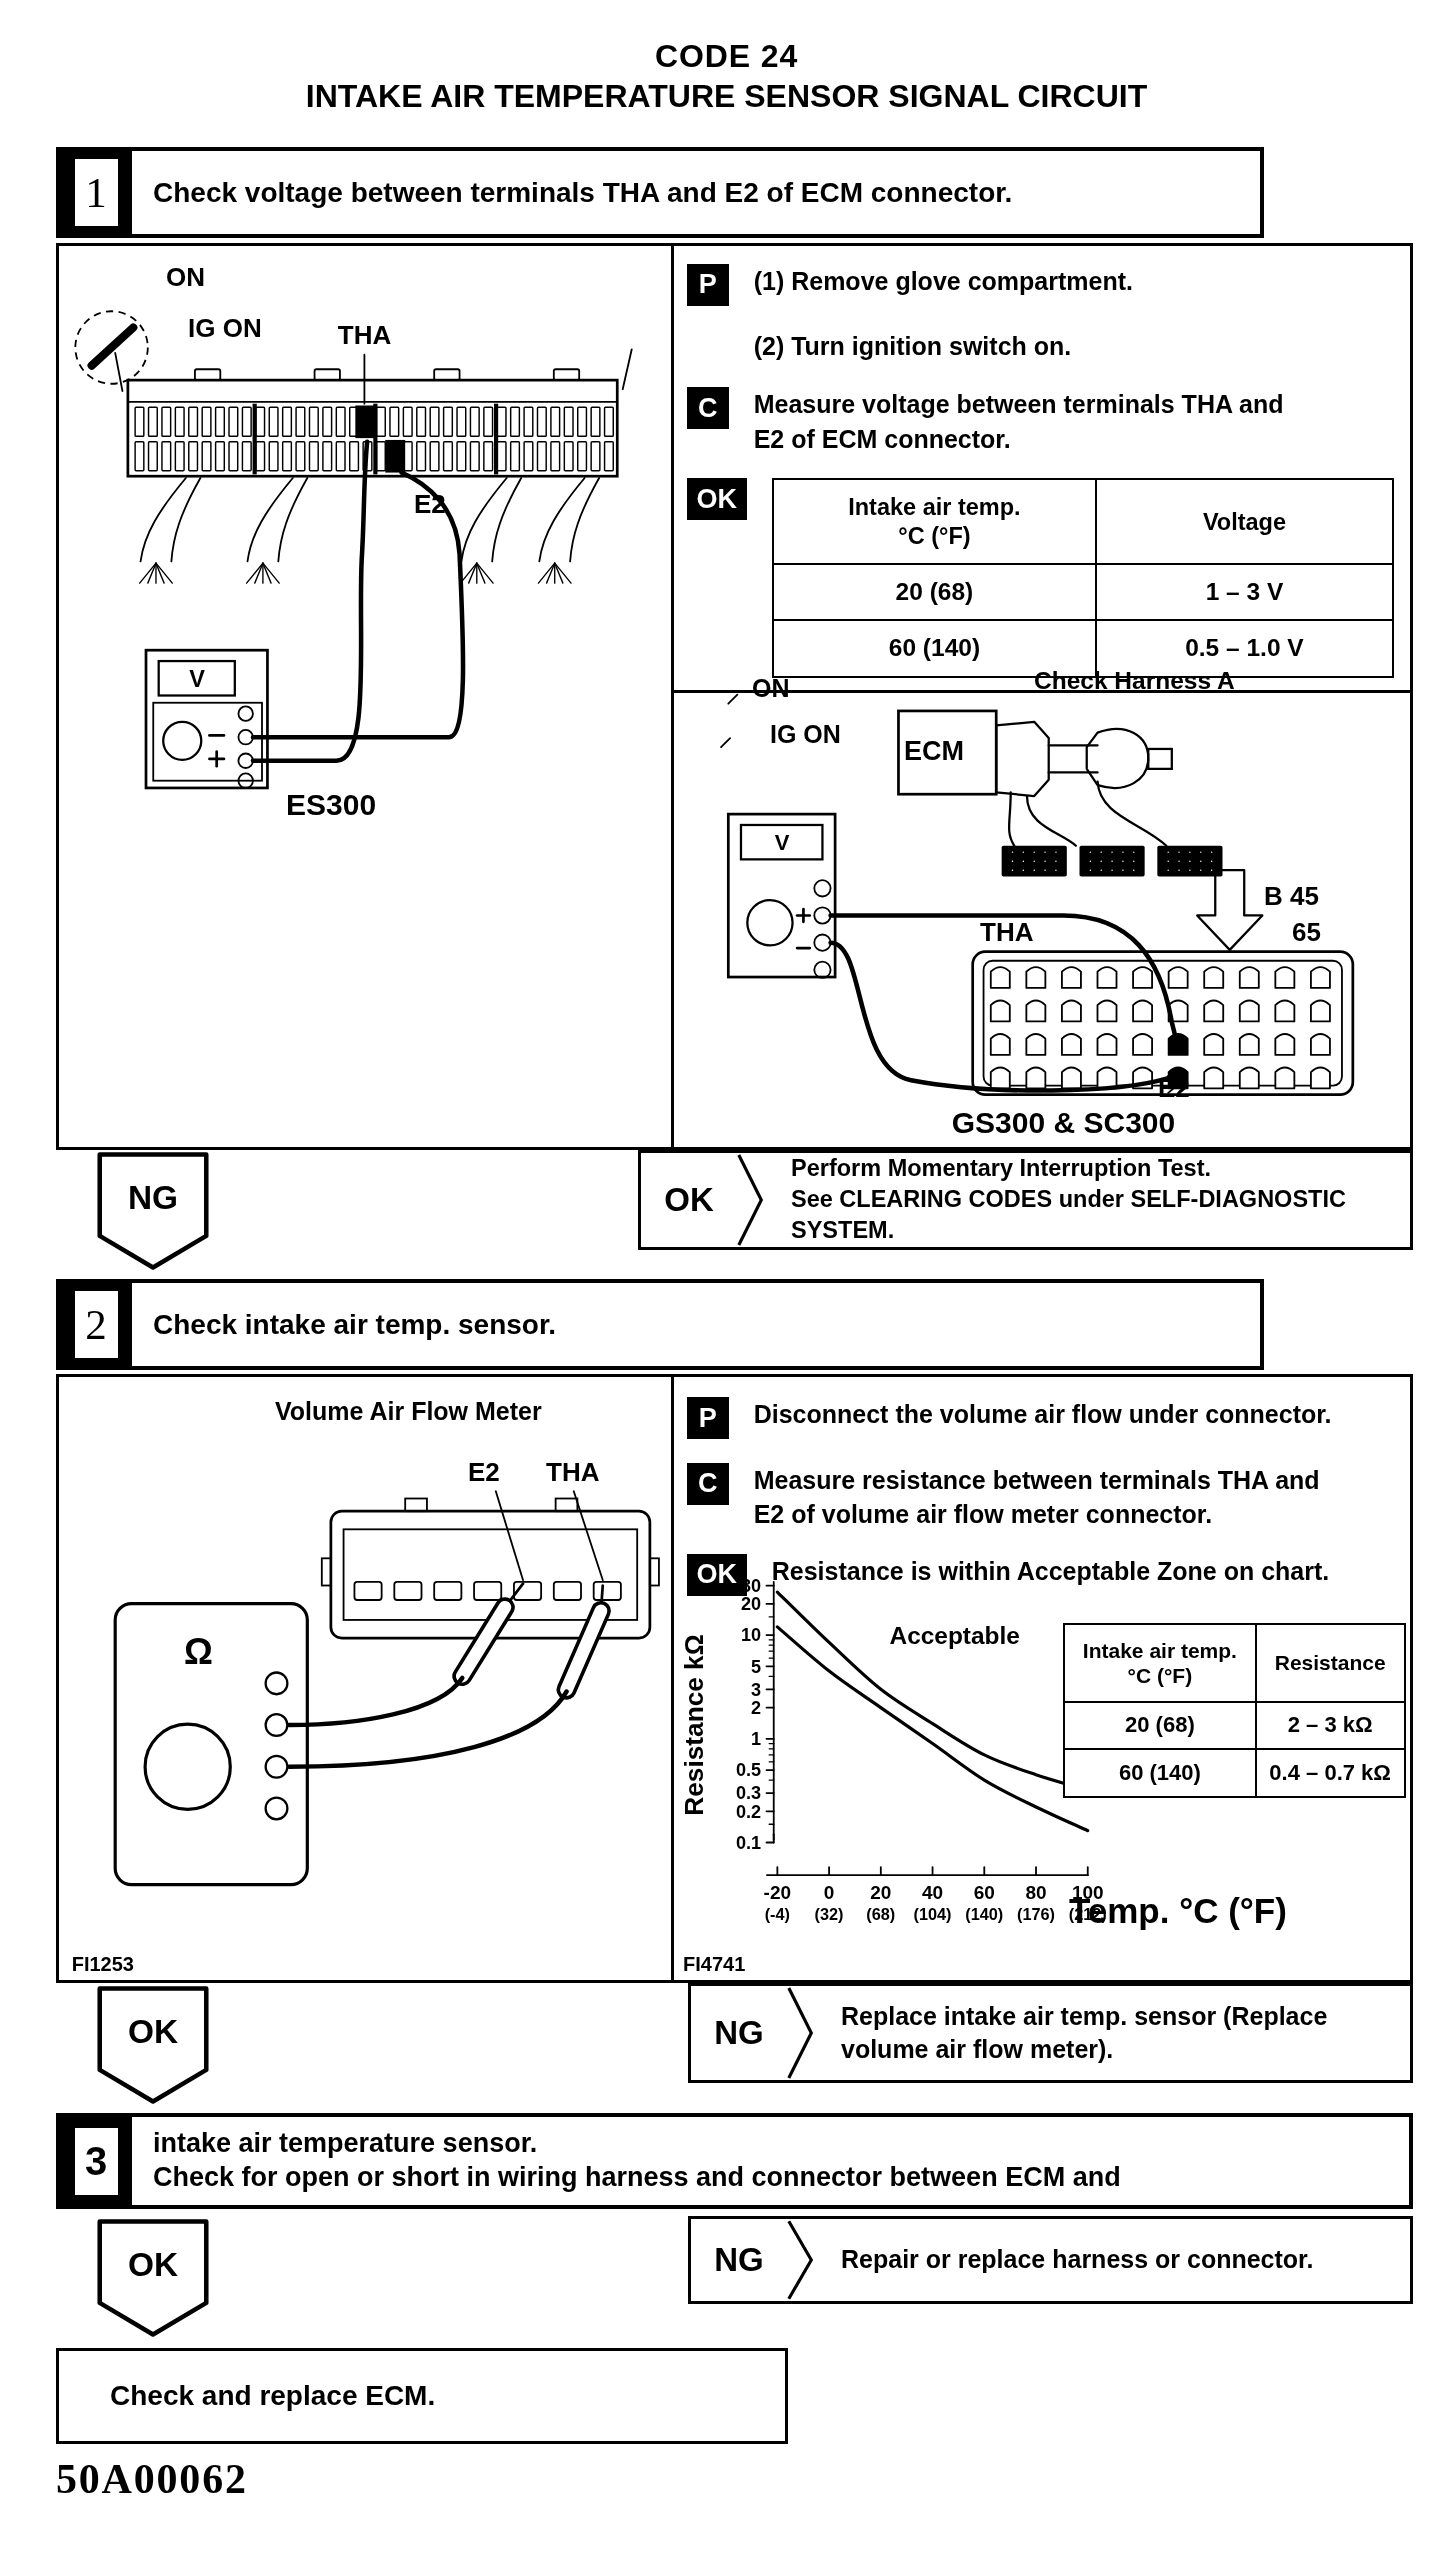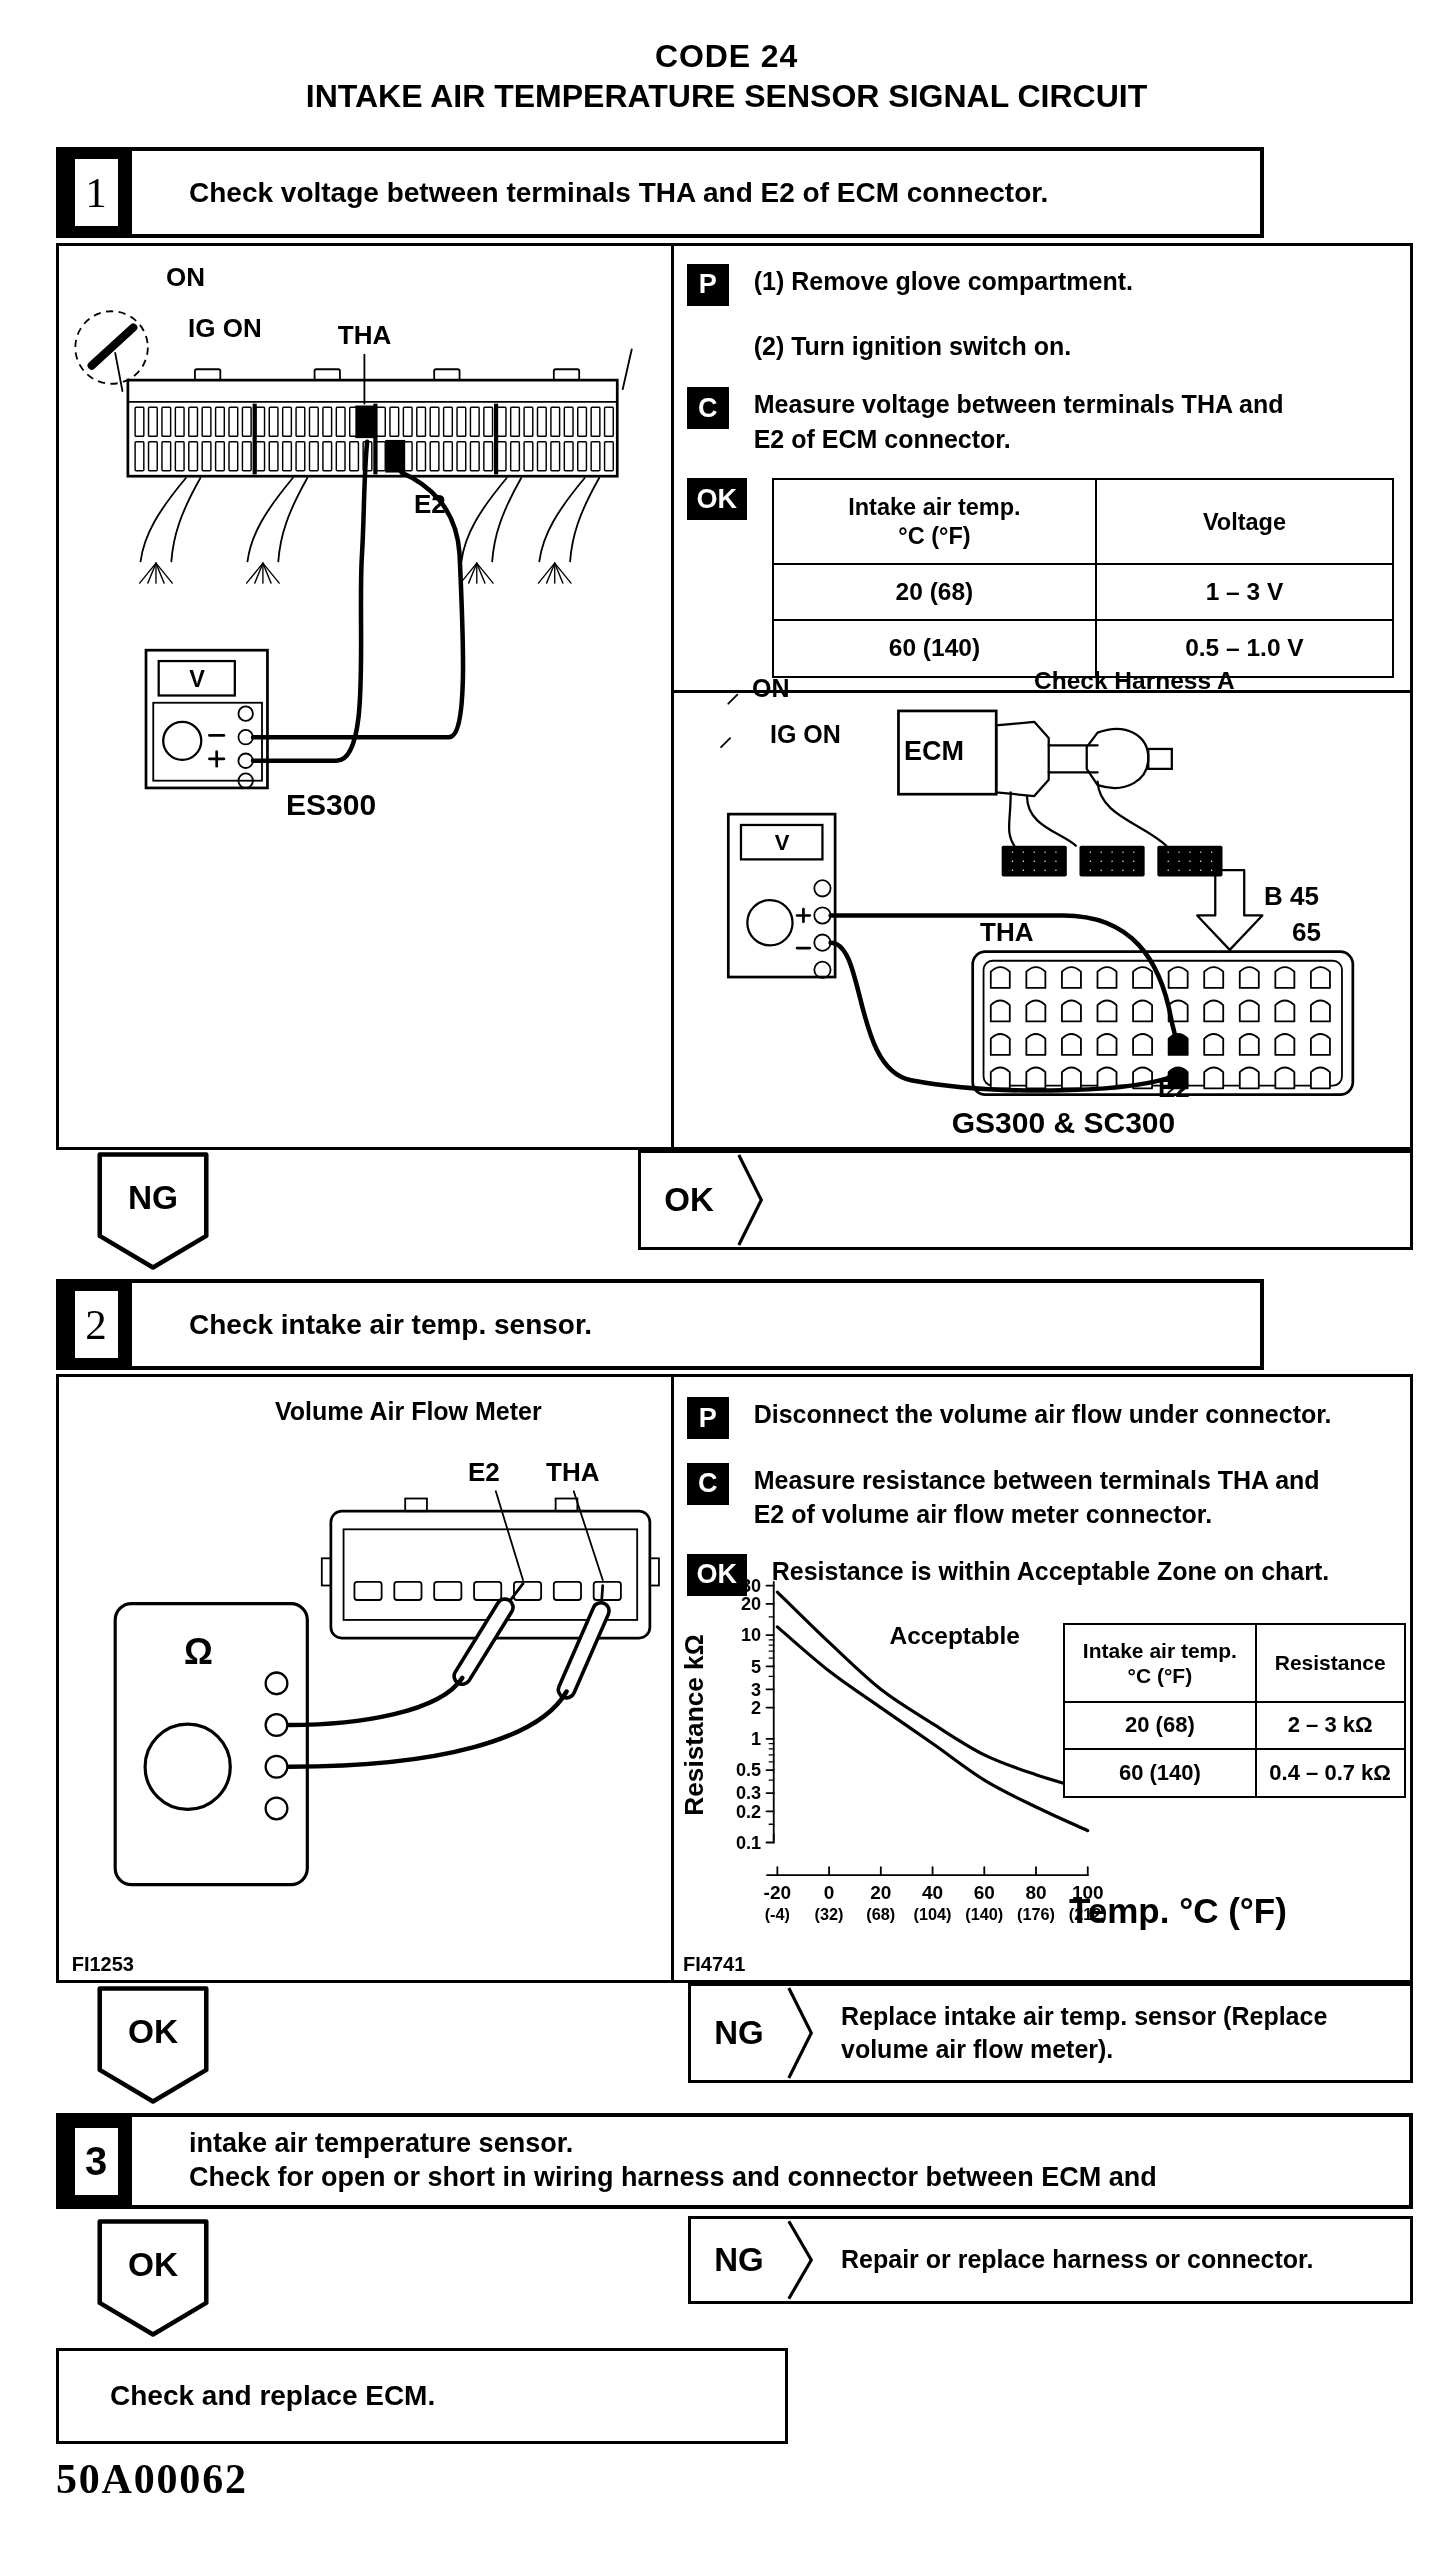--- a/index.html
+++ b/index.html
@@ -10,21 +10,21 @@
   .title .t1{font-size:32px;letter-spacing:0.9px;}
   .title .t2{font-size:32px;letter-spacing:0px;}
   .content{margin:31px 40px 0 56px;width:1357px;position:relative;}
   
   .step-header{border:4.5px solid #000;height:91px;display:flex;align-items:stretch;background:#fff;box-sizing:border-box;}
   .w1330{width:1208px;}
   .numwrap{width:72px;background:#000;display:flex;align-items:center;justify-content:center;flex:none;}
   .numinner{background:#fff;width:43px;height:67px;display:flex;align-items:center;justify-content:center;font-size:43px;}
   .serif{font-family:"Liberation Serif",serif;}
   .sans-heavy{font-family:"Liberation Sans",sans-serif;font-weight:bold;}
-  .step-title{flex:1;display:flex;flex-direction:column;justify-content:center;padding-left:57px;font-size:28px;font-weight:bold;line-height:1.25;}
+  .step-title{flex:1;display:flex;flex-direction:column;justify-content:center;padding-left:21px;font-size:28px;font-weight:bold;line-height:1.25;}
   
   .step-body{border:3.6px solid #000;margin-top:4.5px;display:flex;box-sizing:border-box;background:#fff;}
   .h1000{height:907px;}
   .h670{height:609px;}
   .panel-left{width:612px;border-right:3.6px solid #000;position:relative;flex:none;}
   .panel-right{flex:1;position:relative;}
   .lbl{position:absolute;font-size:26px;font-weight:bold;white-space:nowrap;}
   .ctr{text-align:center;}
   .caption{position:absolute;font-size:30px;font-weight:bold;white-space:nowrap;}
   .figcode{position:absolute;font-size:20px;font-weight:bold;}
@@ -392,20 +392,25 @@
     <div class="flow" style="height:129px">
       <svg class="pent" style="left:40px" width="114" height="121" viewBox="0 0 126 134">
         <polygon points="4,4 122,4 122,94 63,129 4,94" fill="#fff" stroke="#000" stroke-width="5" stroke-linejoin="round"></polygon>
         <text class="pent-t" x="63" y="64">NG</text>
       </svg>
       <div class="result" style="left:582px">
         <div class="rlabel">OK</div>
         <svg class="chev" width="27" height="94" viewBox="0 0 30 104">
           <polyline points="2,2 27,52 2,102" fill="none" stroke="#000" stroke-width="3.5"></polyline>
         </svg>
+        <div class="rtext" style="font-size:23.5px">
+          <div>Perform Momentary Interruption Test.</div>
+          <div>See CLEARING CODES under SELF-DIAGNOSTIC</div>
+          <div>SYSTEM.</div>
+        </div>
       </div>
     </div>
 
     <div class="step-header w1330">
       <div class="numwrap">
         <div class="numinner serif">2</div>
       </div>
       <div class="step-title">Check intake air temp. sensor.</div>
     </div>
 

